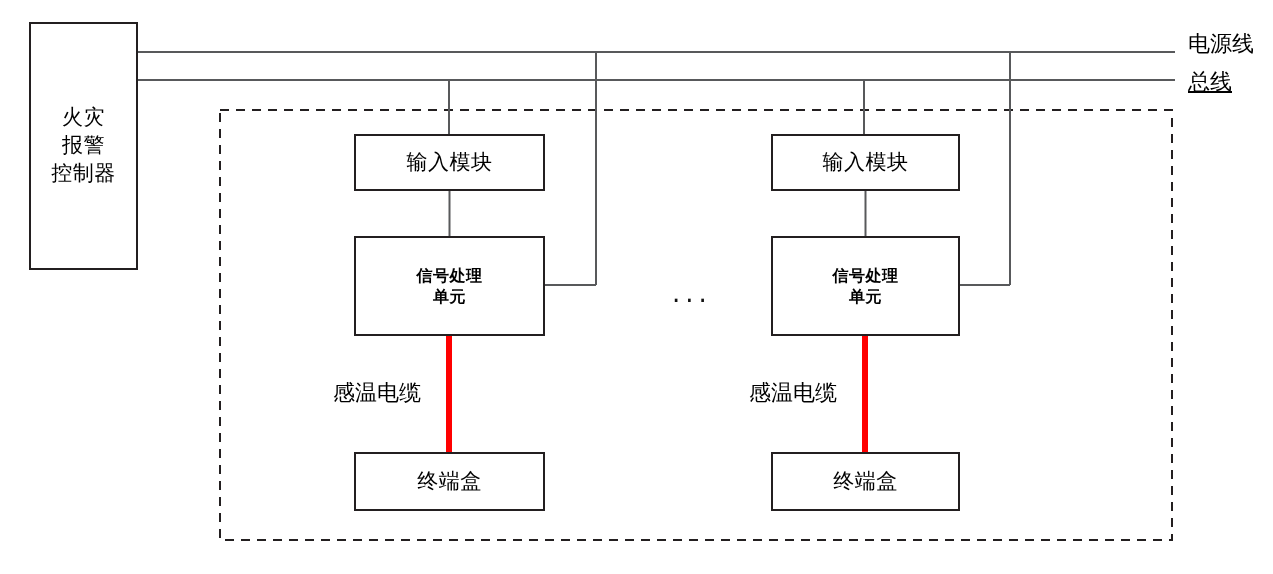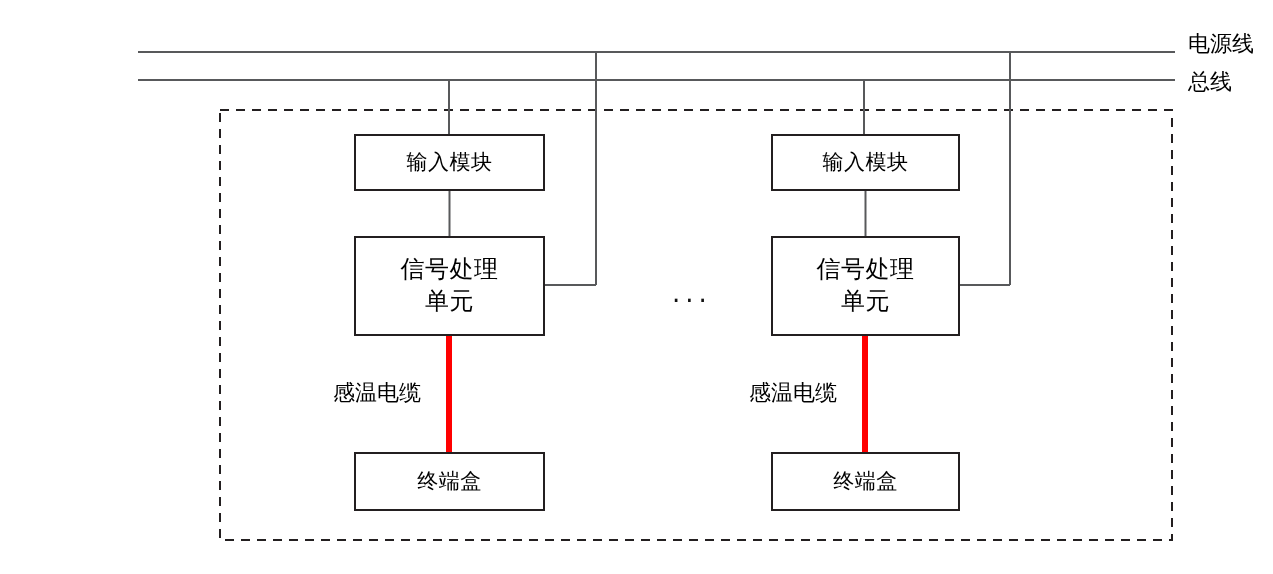--- a/index.html
+++ b/index.html
@@ -35,21 +35,22 @@
     justify-content: center;
     text-align: center;
     color: #000000;
     font-size: 21px;
     line-height: 1.32;
     letter-spacing: 0.5px;
     white-space: pre-line;
     z-index: 3;
   }
   .node-box.tall-label {
-    font-size: 24px;
+    font-size: 16px;
+    font-weight: bold;
   }
   .edge-label {
     position: absolute;
     color: #000000;
     font-size: 22px;
     line-height: 1.2;
     white-space: nowrap;
     z-index: 4;
   }
   .edge-label.align-right {
@@ -78,23 +79,26 @@
       <line x1="596" y1="52" x2="596" y2="285" stroke="#58595b" stroke-width="2"></line>
       <line x1="596" y1="285" x2="545" y2="285" stroke="#58595b" stroke-width="2"></line>
       <line x1="449" y1="336" x2="449" y2="452" stroke="#ff0000" stroke-width="6"></line>
       <line x1="864" y1="80" x2="864" y2="134" stroke="#58595b" stroke-width="2"></line>
       <line x1="865.5" y1="191" x2="865.5" y2="236" stroke="#58595b" stroke-width="2"></line>
       <line x1="1010" y1="52" x2="1010" y2="285" stroke="#58595b" stroke-width="2"></line>
       <line x1="1010" y1="285" x2="960" y2="285" stroke="#58595b" stroke-width="2"></line>
       <line x1="865" y1="336" x2="865" y2="452" stroke="#ff0000" stroke-width="6"></line>
     </svg>
 
+  <div class="node-box" id="controller-box" style="left: 29px; top: 22px; width: 109px; height: 248px; border-color: rgb(35, 31, 32); color: rgb(0, 0, 0);">火灾
+报警
+控制器</div>
 
   <div class="edge-label" id="power-line-label" style="left: 1188px; top: 31px;">电源线</div>
-  <div class="edge-label" id="bus-line-label" style="left: 1188px; top: 69px;">总线</div>
+  <div class="edge-label" id="bus-line-label" style="left: 1188px; top: 69px; text-decoration: underline;">总线</div>
 
   <div class="ellipsis-mark" id="ellipsis-mark" style="left: 672px; top: 280px;">...</div>
 
   <div class="node-box" id="g0-input-module" style="left: 354px; top: 134px; width: 191px; height: 57px; border-color: rgb(35, 31, 32); color: rgb(0, 0, 0);">输入模块</div>
   <div class="node-box tall-label" id="g0-signal-unit" style="left: 354px; top: 236px; width: 191px; height: 100px; border-color: rgb(35, 31, 32); color: rgb(0, 0, 0);">信号处理
 单元</div>
   <div class="node-box" id="g0-terminal-box" style="left: 354px; top: 452px; width: 191px; height: 59px; border-color: rgb(35, 31, 32); color: rgb(0, 0, 0);">终端盒</div>
   <div class="edge-label align-right" id="g0-cable-label" style="left: 333px; top: 380px;">感温电缆</div>
 
   <div class="node-box" id="g1-input-module" style="left: 771px; top: 134px; width: 189px; height: 57px; border-color: rgb(35, 31, 32); color: rgb(0, 0, 0);">输入模块</div>

